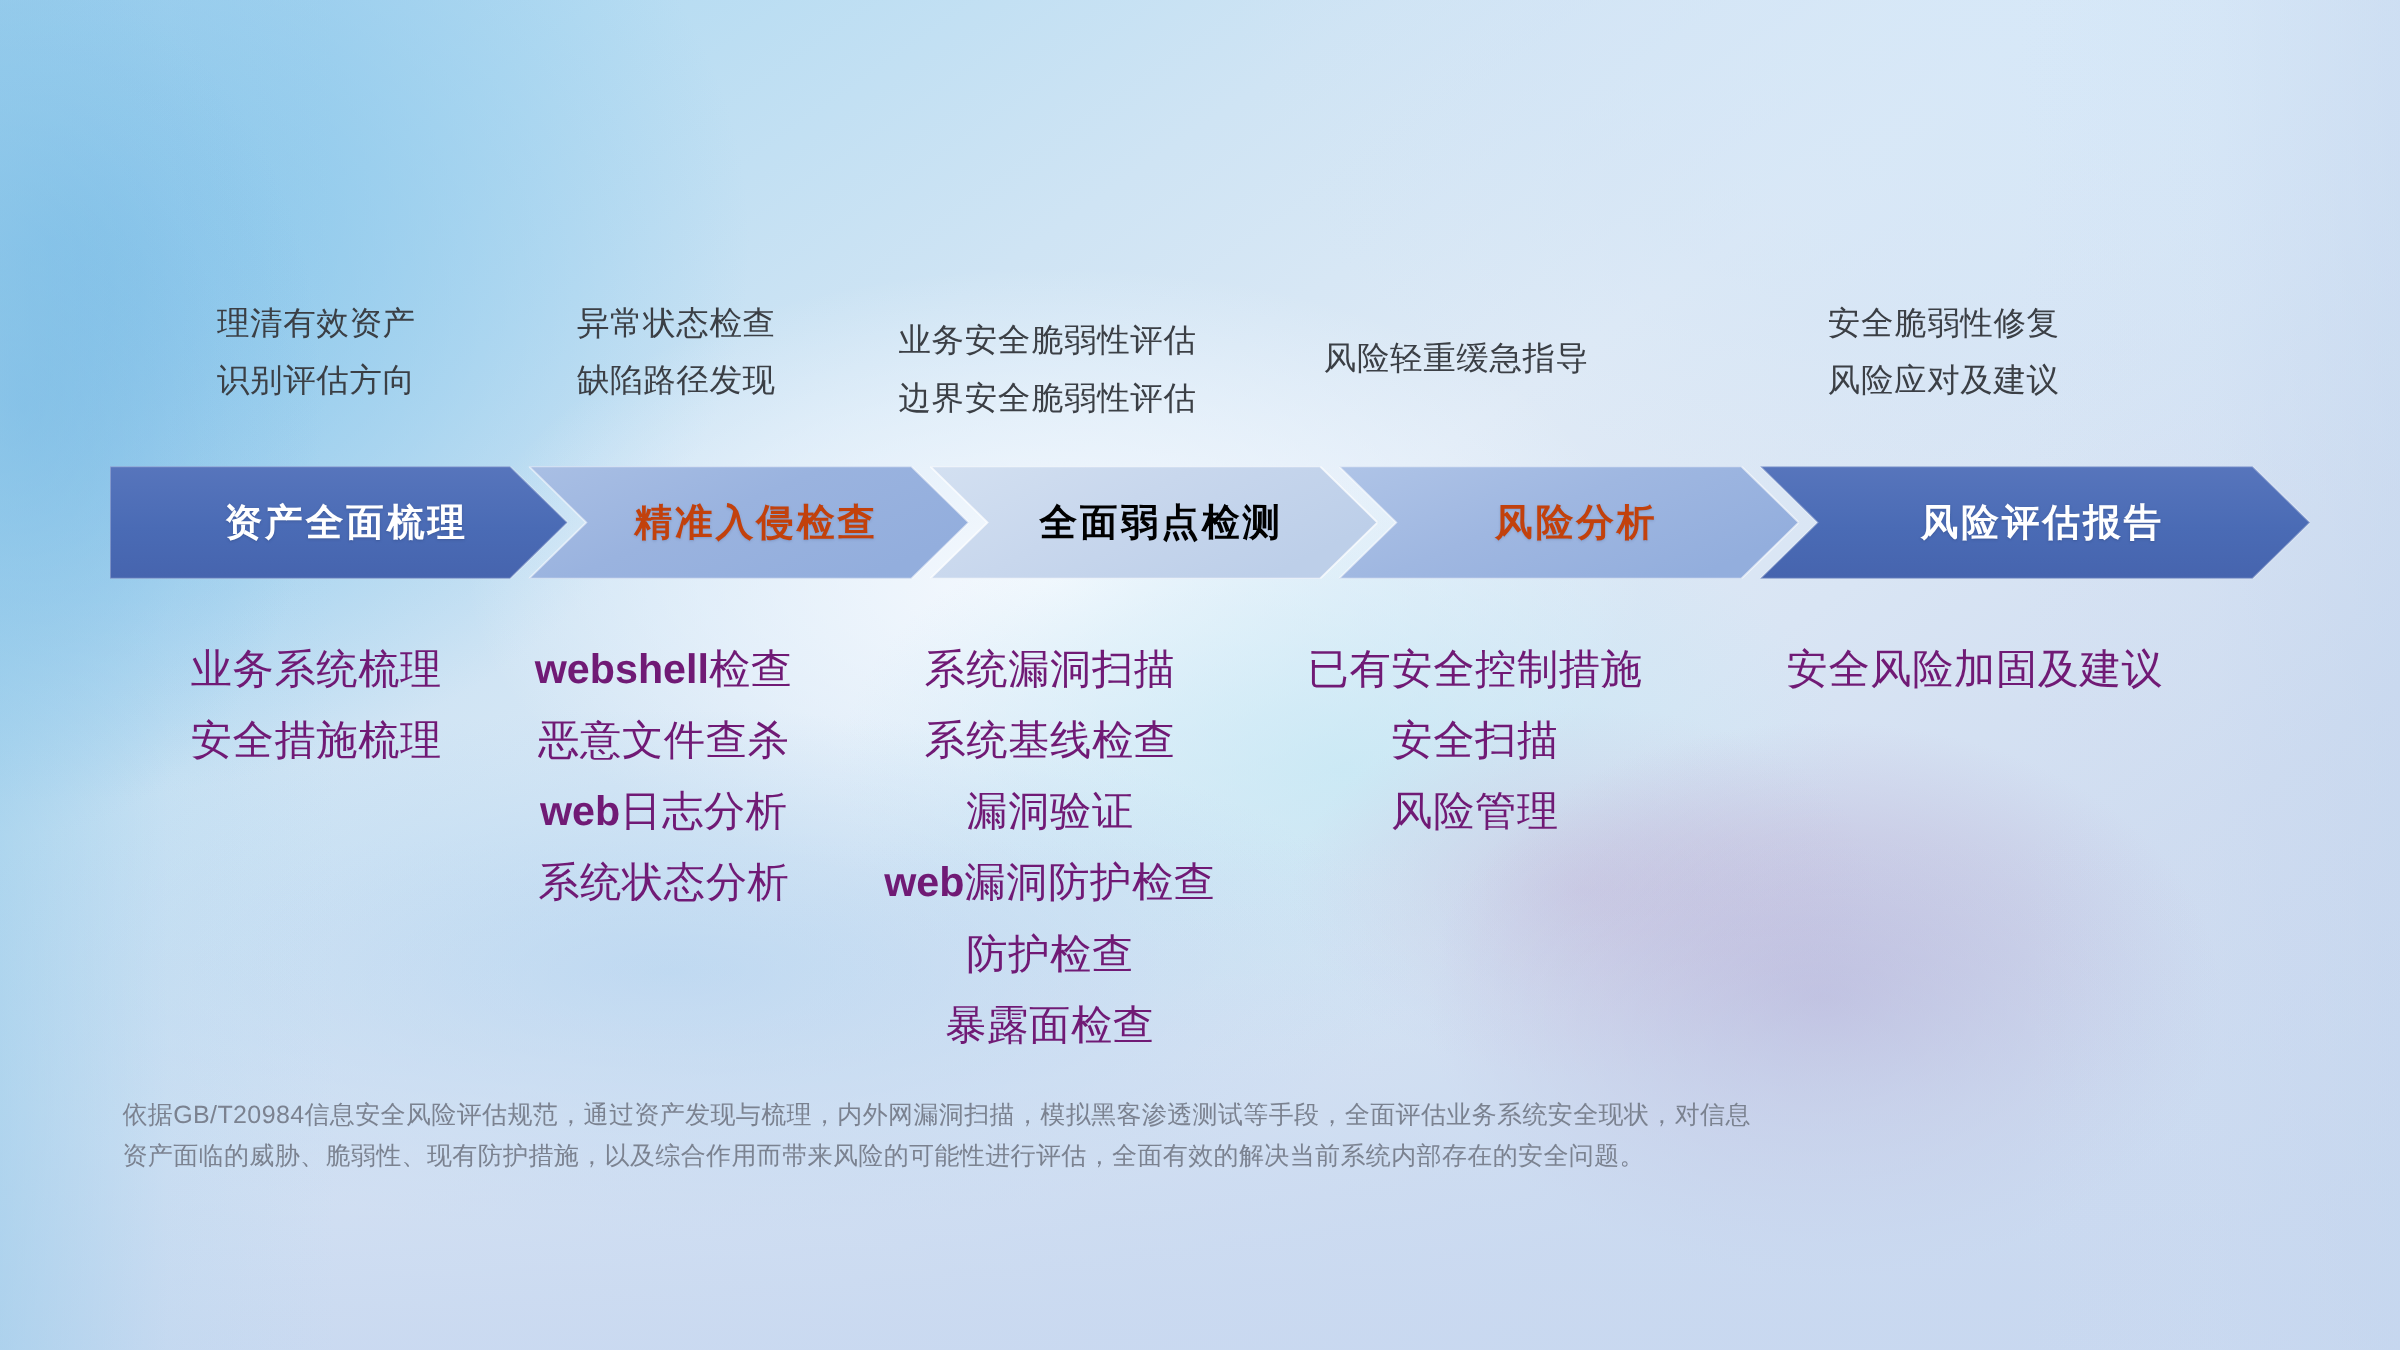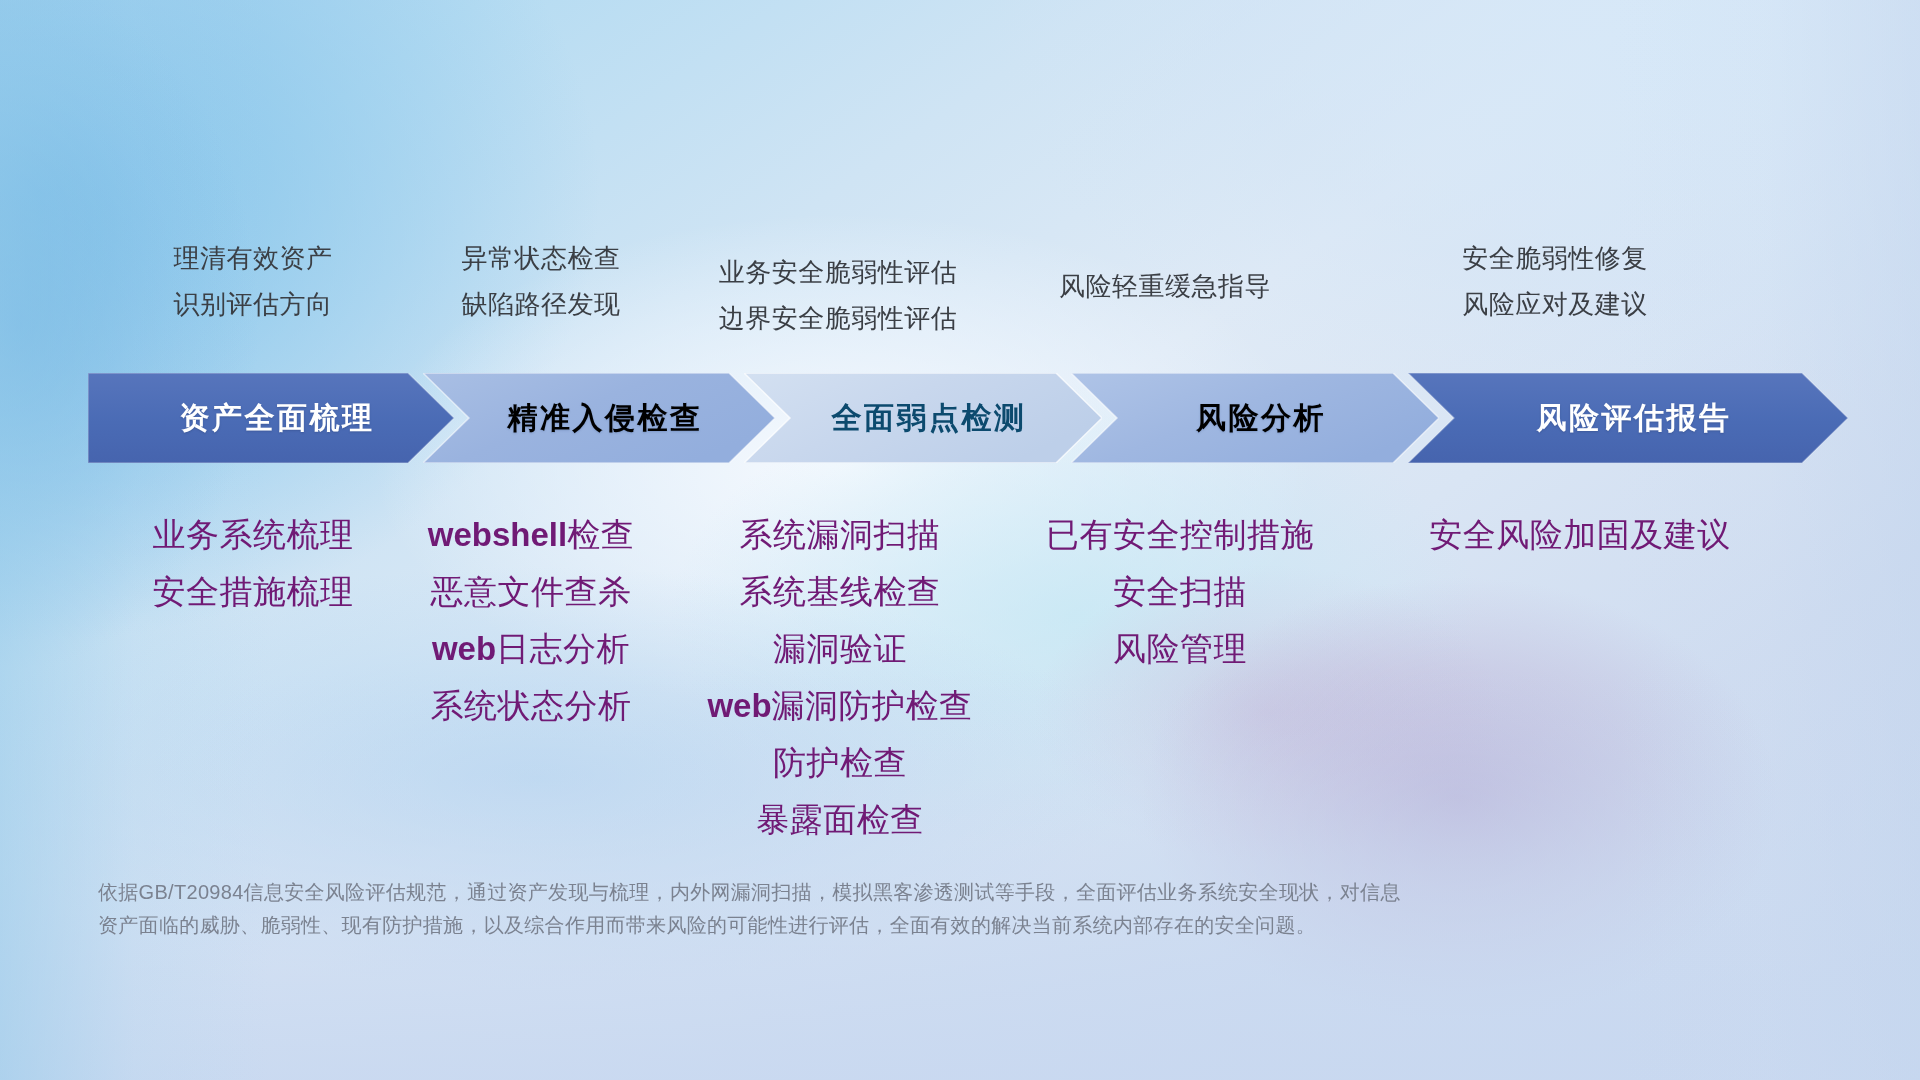--- a/index.html
+++ b/index.html
@@ -67,22 +67,22 @@
     position:absolute;top:0;height:90px;
     display:flex;align-items:center;justify-content:center;
     box-sizing:border-box;
     padding-left:12px;
   }
   .chev .clabel{
     font-size:30px;font-weight:bold;letter-spacing:2.5px;white-space:nowrap;
     position:relative;z-index:3;
   }
   .chev.dark .clabel{color:#ffffff;text-shadow:0 1px 2px rgba(40,60,110,0.35);}
-  .chev.mid  .clabel{color:#000000;text-shadow:0 1px 2px rgba(70,95,150,0.30);}
-  .chev.lite .clabel{color:#0c4a6e;}
+  .chev.mid  .clabel{color:#c2410c;text-shadow:0 1px 2px rgba(70,95,150,0.30);}
+  .chev.lite .clabel{color:#000000;}
   .chev .cbg{position:absolute;inset:0;}
   .chev .cbg svg{display:block;width:100%;height:100%;}
 
   
   .botrow{position:absolute;left:0;top:495px;width:1920px;}
   .botcol{position:absolute;text-align:center;}
   .botcol .bline{
     font-size:33px;color:#701a75;line-height:1;white-space:nowrap;
     letter-spacing:0.5px;
   }

